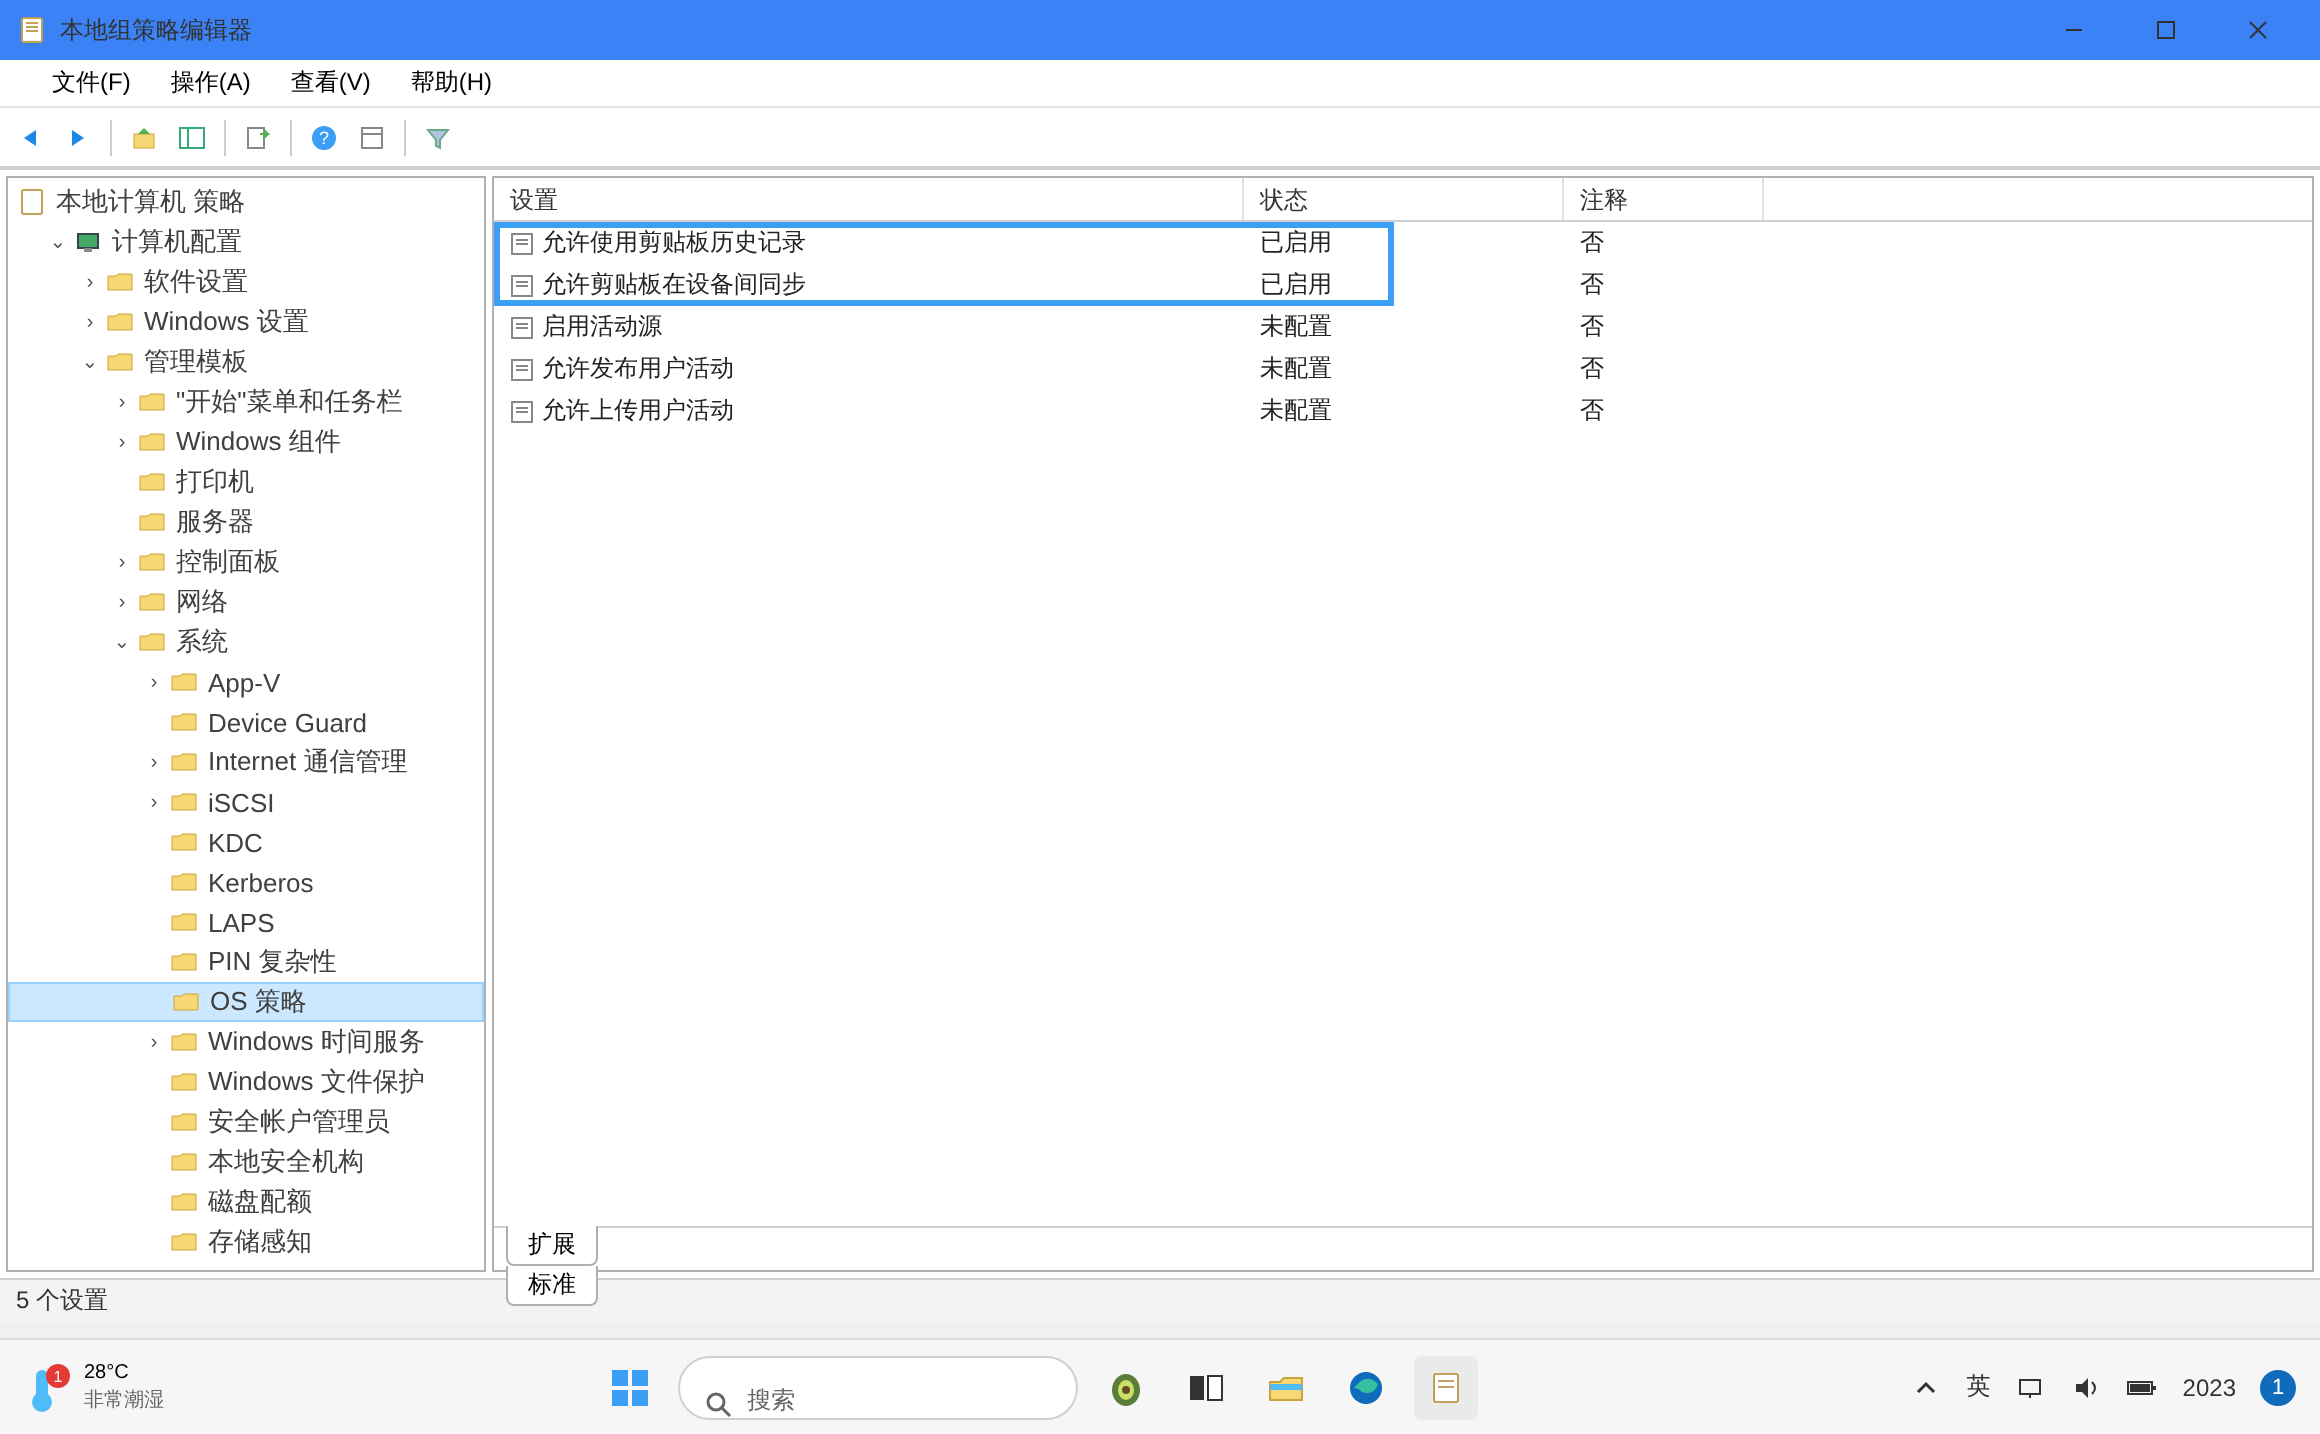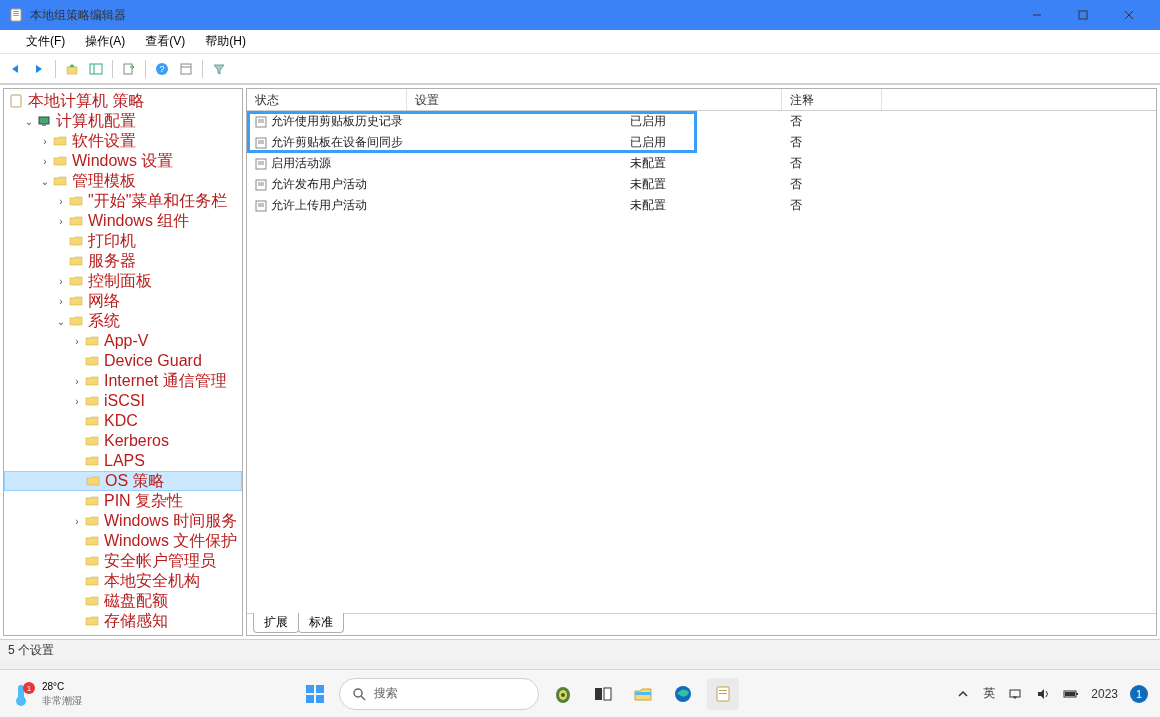--- a/index.html
+++ b/index.html
@@ -19,53 +19,53 @@
 .toolbar .sep { width: 1px; height: 18px; background: #ccc; margin: 0 3px; }
 
 .content { display: flex; height: 555px; background: #fff; border-top: 1px solid #d0d0d0; }
 
 .tree-pane { width: 240px; border: 1px solid #b0b0b0; margin: 3px; overflow: auto; background: #fff; }
 .tree { padding: 2px 0; }
 .tree-node { display: flex; align-items: center; height: 20px; white-space: nowrap; cursor: default; }
 .tree-node.selected { background: #cce8ff; border: 1px solid #99d1ff; height: 20px; }
 .tw { display: inline-block; width: 14px; text-align: center; color: #555; font-size: 10px; cursor: pointer; }
 .tree-icon { width: 16px; height: 16px; margin-right: 4px; display: inline-flex; align-items: center; justify-content: center; }
-.tree-label { font-size: 16px; color: #b91c1c; }
+.tree-label { font-size: 13px; color: #404040; }
 .indent-0 { padding-left: 4px; }
 .indent-1 { padding-left: 18px; }
 .indent-2 { padding-left: 34px; }
 .indent-3 { padding-left: 50px; }
 .indent-4 { padding-left: 66px; }
 
 .list-area { flex: 1; display: flex; flex-direction: column; margin: 3px 3px 3px 0; border: 1px solid #b0b0b0; }
 .list-header { display: flex; height: 22px; border-bottom: 1px solid #d0d0d0; background: #fff; }
 .list-header .hcol { padding: 3px 8px; border-right: 1px solid #e0e0e0; font-size: 12px; color: #333; }
 .list-body { flex: 1; background: #fff; overflow: auto; position: relative; }
 .list-row { display: flex; height: 21px; align-items: center; }
 .list-row .cell { padding: 0 8px; font-size: 12px; color: #222; display: flex; align-items: center; gap: 4px; }
 .col-setting { width: 375px; }
 .col-state { width: 160px; }
 .col-comment { width: 100px; text-align: center; }
 .list-header .col-comment { text-align: left; }
 
 .highlight-box { position: absolute; left: 0; top: 0; width: 450px; height: 42px; border: 3px solid #3a9ff5; pointer-events: none; }
 
-.tab-strip { height: 22px; display: flex; align-items: flex-start; padding-left: 6px; background: #fff; border-top: 1px solid #d0d0d0; }
+.tab-strip { height: 22px; display: flex; align-items: flex-start; padding-left: 6px; background: #fff; border-top: 1px solid #d0d0d0; flex-direction: column; }
 .tab-strip .tab { padding: 1px 10px; border: 1px solid #b0b0b0; border-top: none; border-bottom-left-radius: 4px; border-bottom-right-radius: 4px; font-size: 12px; background: #fff; margin-right: -1px; position: relative; top: -1px; }
 .tab-strip .tab.active { background: #fff; font-weight: normal; }
 
 .statusbar { height: 22px; background: #f3f3f3; border-top: 1px solid #d0d0d0; display: flex; align-items: center; padding: 0 8px; font-size: 12px; color: #333; }
 
 .taskbar { position: absolute; left: 0; bottom: 0; width: 1160px; height: 48px; background: #f6f6f6; border-top: 1px solid #d8d8d8; display: flex; align-items: center; }
 .tb-left { display: flex; align-items: center; padding-left: 10px; gap: 6px; }
 .weather-ic { width: 26px; height: 26px; position: relative; }
 .weather-txt { display: flex; flex-direction: column; line-height: 14px; font-size: 10px; }
 .tb-center { flex: 1; display: flex; align-items: center; justify-content: center; gap: 8px; }
 .start-btn { width: 32px; height: 32px; display: flex; align-items: center; justify-content: center; }
-.searchbox { width: 200px; height: 32px; background: #fff; border: 1px solid #d0d0d0; border-radius: 16px; display: flex; align-items: center; padding: 0 12px; gap: 8px; color: #666; }
+.searchbox { width: 200px; height: 32px; background: #fff; border: 1px solid #d0d0d0; border-radius: 16px; display: flex; align-items: flex-end; padding: 0 12px; gap: 8px; color: #666; }
 .task-icon { width: 32px; height: 32px; display: flex; align-items: center; justify-content: center; border-radius: 4px; }
 .tb-right { display: flex; align-items: center; padding-right: 12px; gap: 12px; font-size: 12px; color: #333; }
 .tray-ic { width: 16px; height: 16px; display: inline-flex; align-items: center; justify-content: center; }
 
 svg { display: block; }
 .folder-svg { fill: #f7d774; stroke: #caa43a; stroke-width: 0.5; }
 </style>
 </head>
 <body>
 
@@ -345,38 +345,38 @@
       <div class="tree-node indent-4">
           <span class="tw"></span>
           <span class="tree-icon">
             <svg width="14" height="14">
               <path d="M1 4 L5 4 L6 3 L13 3 L13 11 L1 11 Z" class="folder-svg"></path>
             </svg>
           </span>
           <span class="tree-label">LAPS</span>
         </div>
 
+      <div class="tree-node indent-4">
+          <span class="tw"></span>
+          <span class="tree-icon">
+            <svg width="14" height="14">
+              <path d="M1 4 L5 4 L6 3 L13 3 L13 11 L1 11 Z" class="folder-svg"></path>
+            </svg>
+          </span>
+          <span class="tree-label">PIN 复杂性</span>
+        </div>
+
       <div class="tree-node indent-4 selected">
           <span class="tw"></span>
           <span class="tree-icon">
             <svg width="14" height="14">
               <path d="M1 4 L5 4 L6 3 L13 3 L13 11 L1 11 Z" class="folder-svg"></path>
             </svg>
           </span>
           <span class="tree-label">OS 策略</span>
-        </div>
-
-      <div class="tree-node indent-4">
-          <span class="tw"></span>
-          <span class="tree-icon">
-            <svg width="14" height="14">
-              <path d="M1 4 L5 4 L6 3 L13 3 L13 11 L1 11 Z" class="folder-svg"></path>
-            </svg>
-          </span>
-          <span class="tree-label">PIN 复杂性</span>
         </div>
 
       <div class="tree-node indent-4">
           <span class="tw">›</span>
           <span class="tree-icon">
             <svg width="14" height="14">
               <path d="M1 4 L5 4 L6 3 L13 3 L13 11 L1 11 Z" class="folder-svg"></path>
             </svg>
           </span>
           <span class="tree-label">Windows 时间服务</span>
@@ -429,22 +429,22 @@
               <path d="M1 4 L5 4 L6 3 L13 3 L13 11 L1 11 Z" class="folder-svg"></path>
             </svg>
           </span>
           <span class="tree-label">存储感知</span>
         </div>
     </div>
   </div>
 
   <div class="list-area">
     <div class="list-header">
+      <div class="hcol col-setting">设置</div>
       <div class="hcol col-state">状态</div>
-      <div class="hcol col-setting">设置</div>
       <div class="hcol col-comment">注释</div>
     </div>
     <div class="list-body">
       <div class="highlight-box"></div>
       <div class="list-row">
         <div class="cell col-setting">
             <span>
               <svg width="12" height="12">
                 <rect x="1" y="1" width="10" height="10" fill="#fff" stroke="#888"></rect>
                 <line x1="3" y1="4" x2="9" y2="4" stroke="#888"></line>

